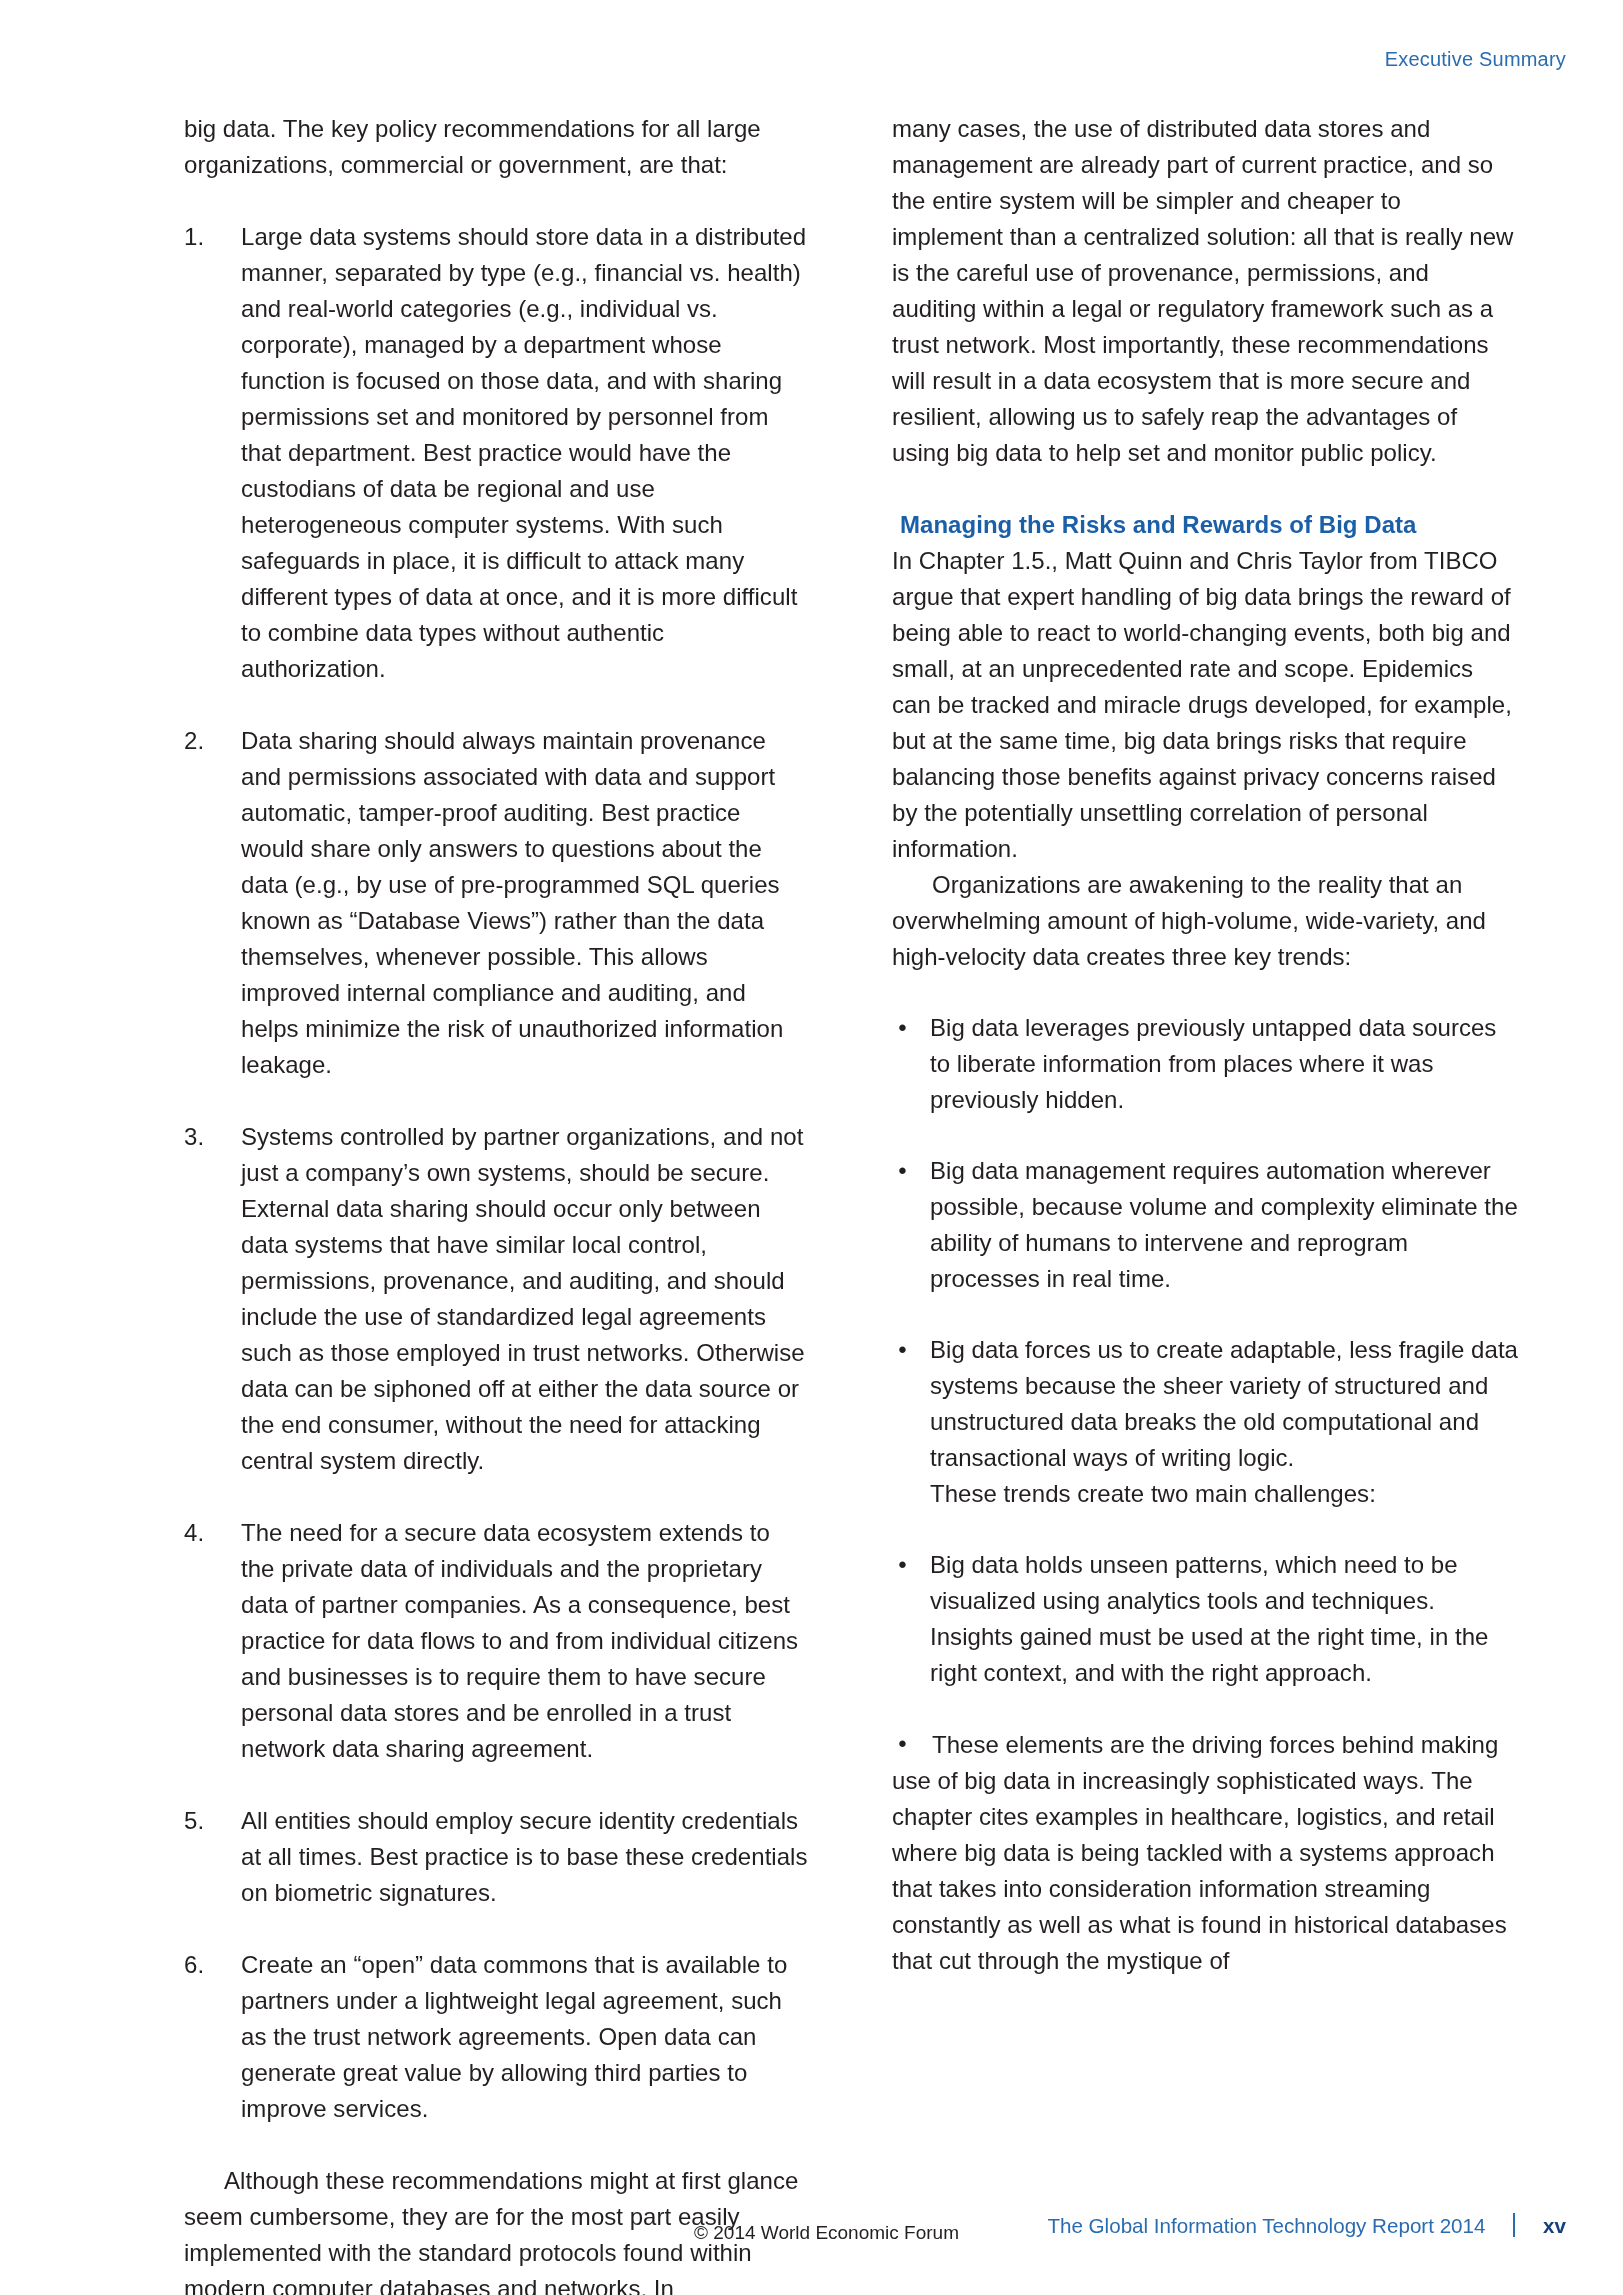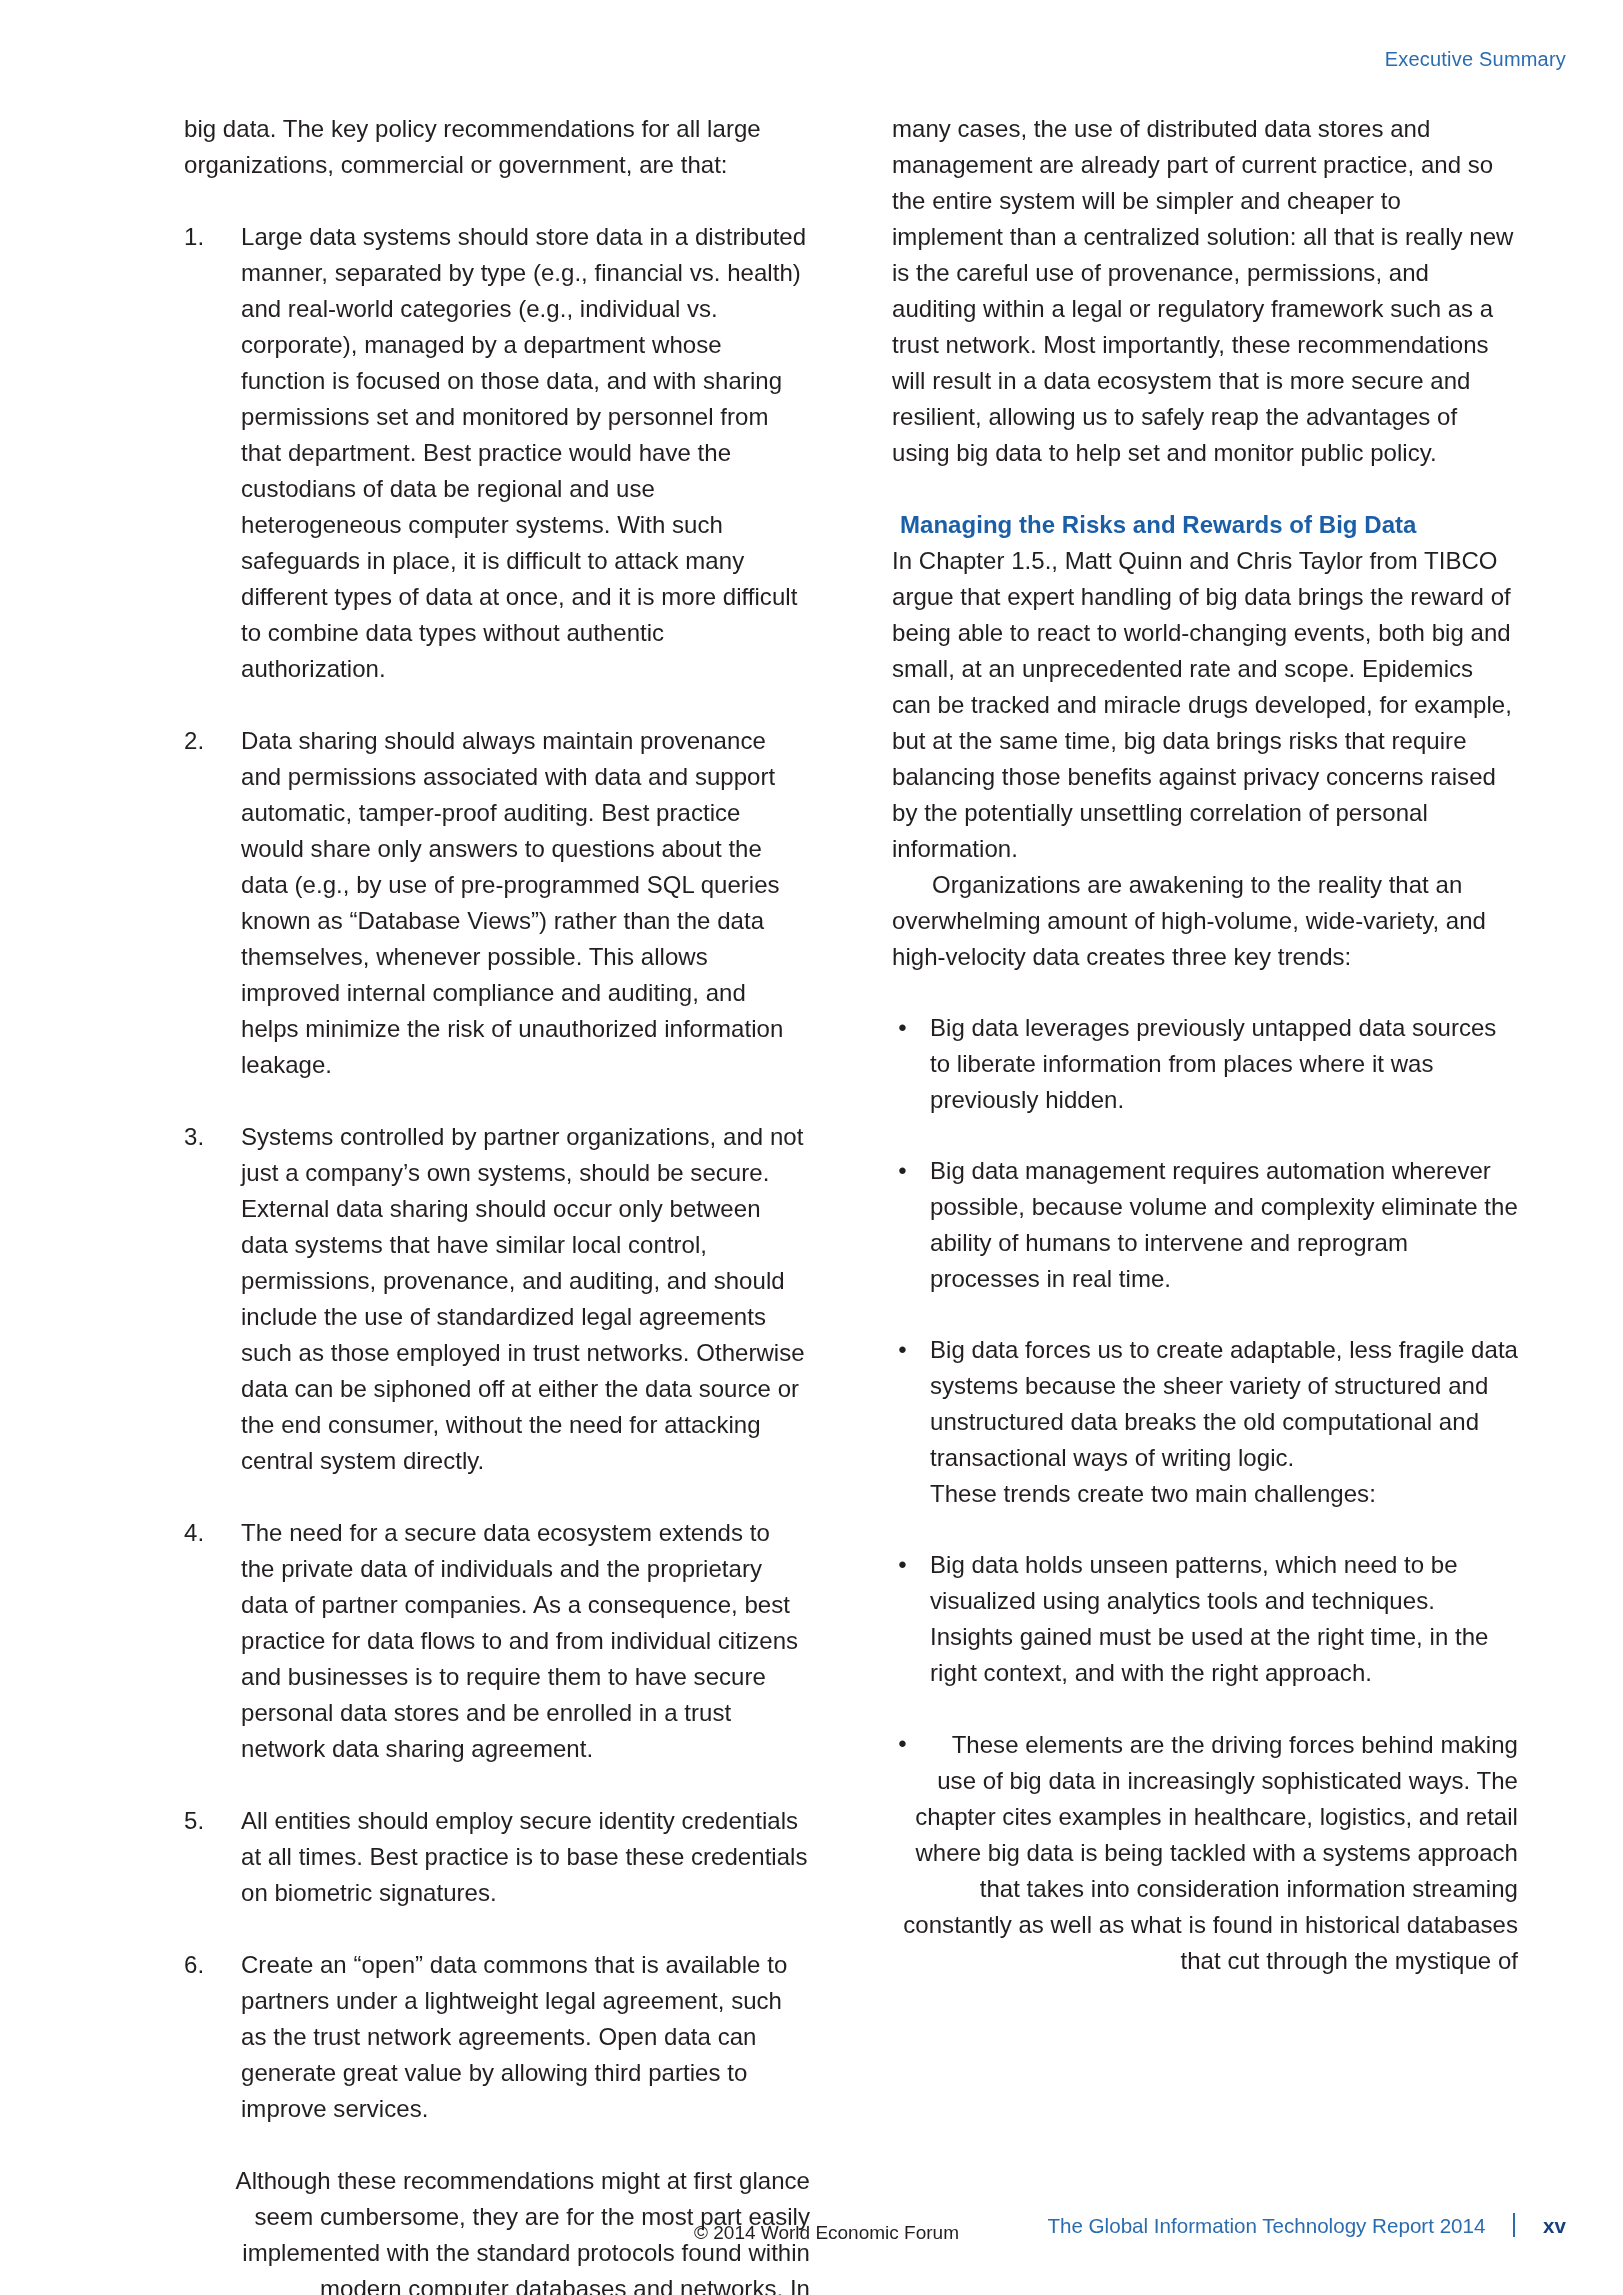--- a/index.html
+++ b/index.html
@@ -49,21 +49,21 @@
   p, li {
     font-size: 24px;
     line-height: 36px;
     margin: 0;
     color: #231f20;
     letter-spacing: 0.04px;
   }
 
   .para { margin: 0; }
   .para.indent { text-indent: 40px; }
-  .gap-before { margin-top: 36px; text-align: right; }
+  .gap-before { margin-top: 36px; }
 
   
   ol.numbered {
     list-style: none;
     margin: 36px 0 0 0;
     padding: 0;
   }
   ol.numbered > li {
     position: relative;
     padding-left: 57px;

